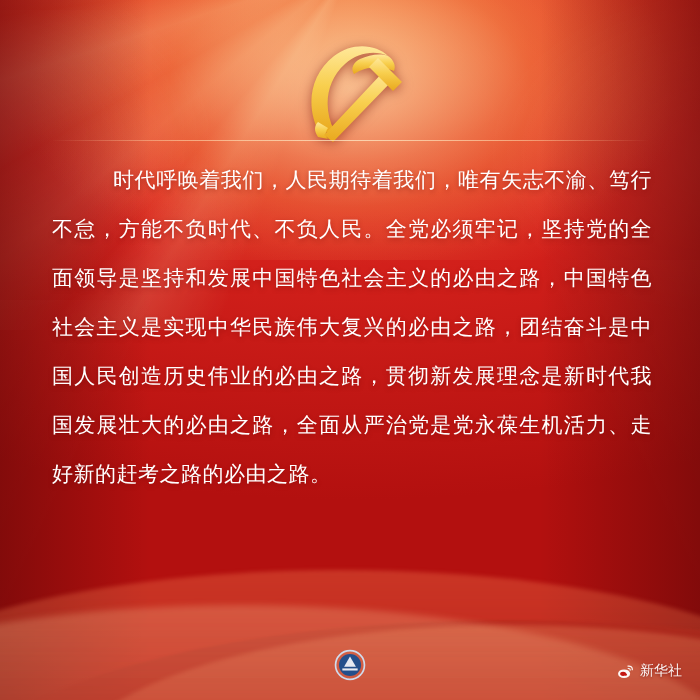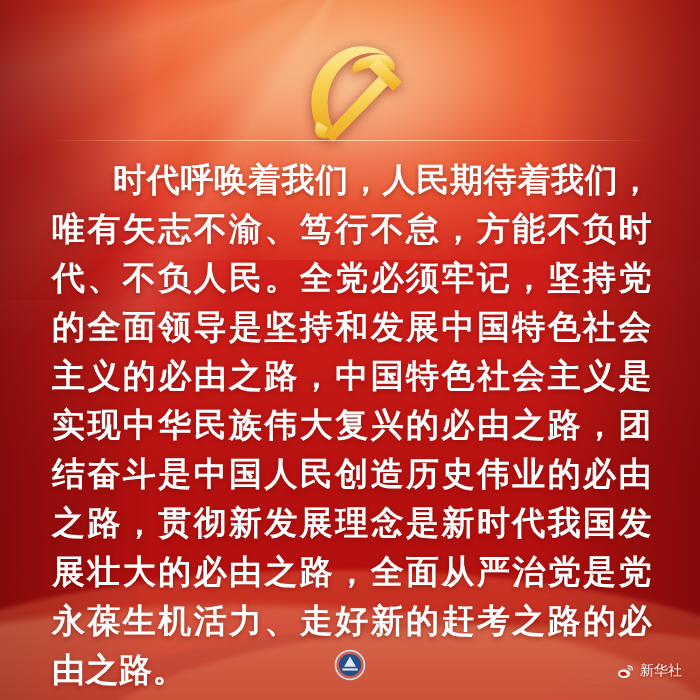--- a/index.html
+++ b/index.html
@@ -137,22 +137,22 @@
     height: 1px;
     background: linear-gradient(90deg, rgba(255,220,170,0) 0%, rgba(255,225,180,0.55) 22%, rgba(255,235,200,0.75) 50%, rgba(255,225,180,0.55) 78%, rgba(255,220,170,0) 100%);
   }
   .body-text {
     position: absolute;
     left: 52px;
     top: 156px;
     width: 600px;
     color: #ffffff;
     font-family: "Liberation Serif", "DejaVu Serif", serif;
-    font-weight: 700;
-    font-size: 33px;
+    font-weight: 400;
+    font-size: 21px;
     line-height: 49px;
     letter-spacing: 0.5px;
     text-indent: 61px;
     text-align: justify;
     text-shadow: 0 2px 5px rgba(110,8,4,0.45);
   }
   .footer-emblem {
     position: absolute;
     left: 50%;
     bottom: 18px;

